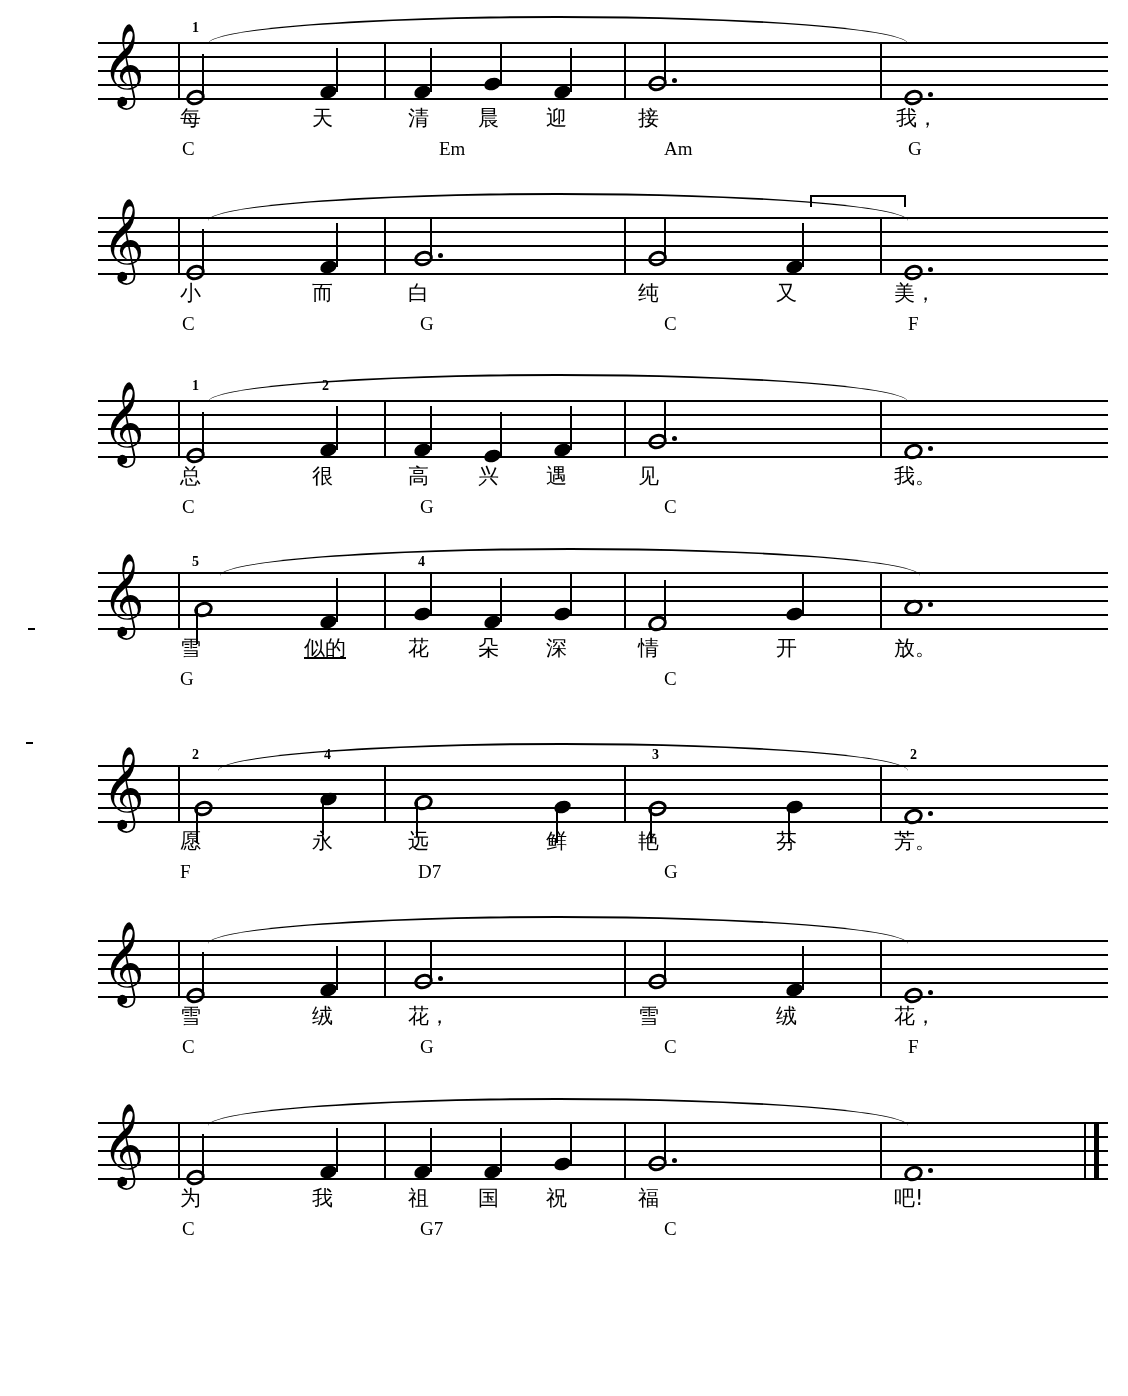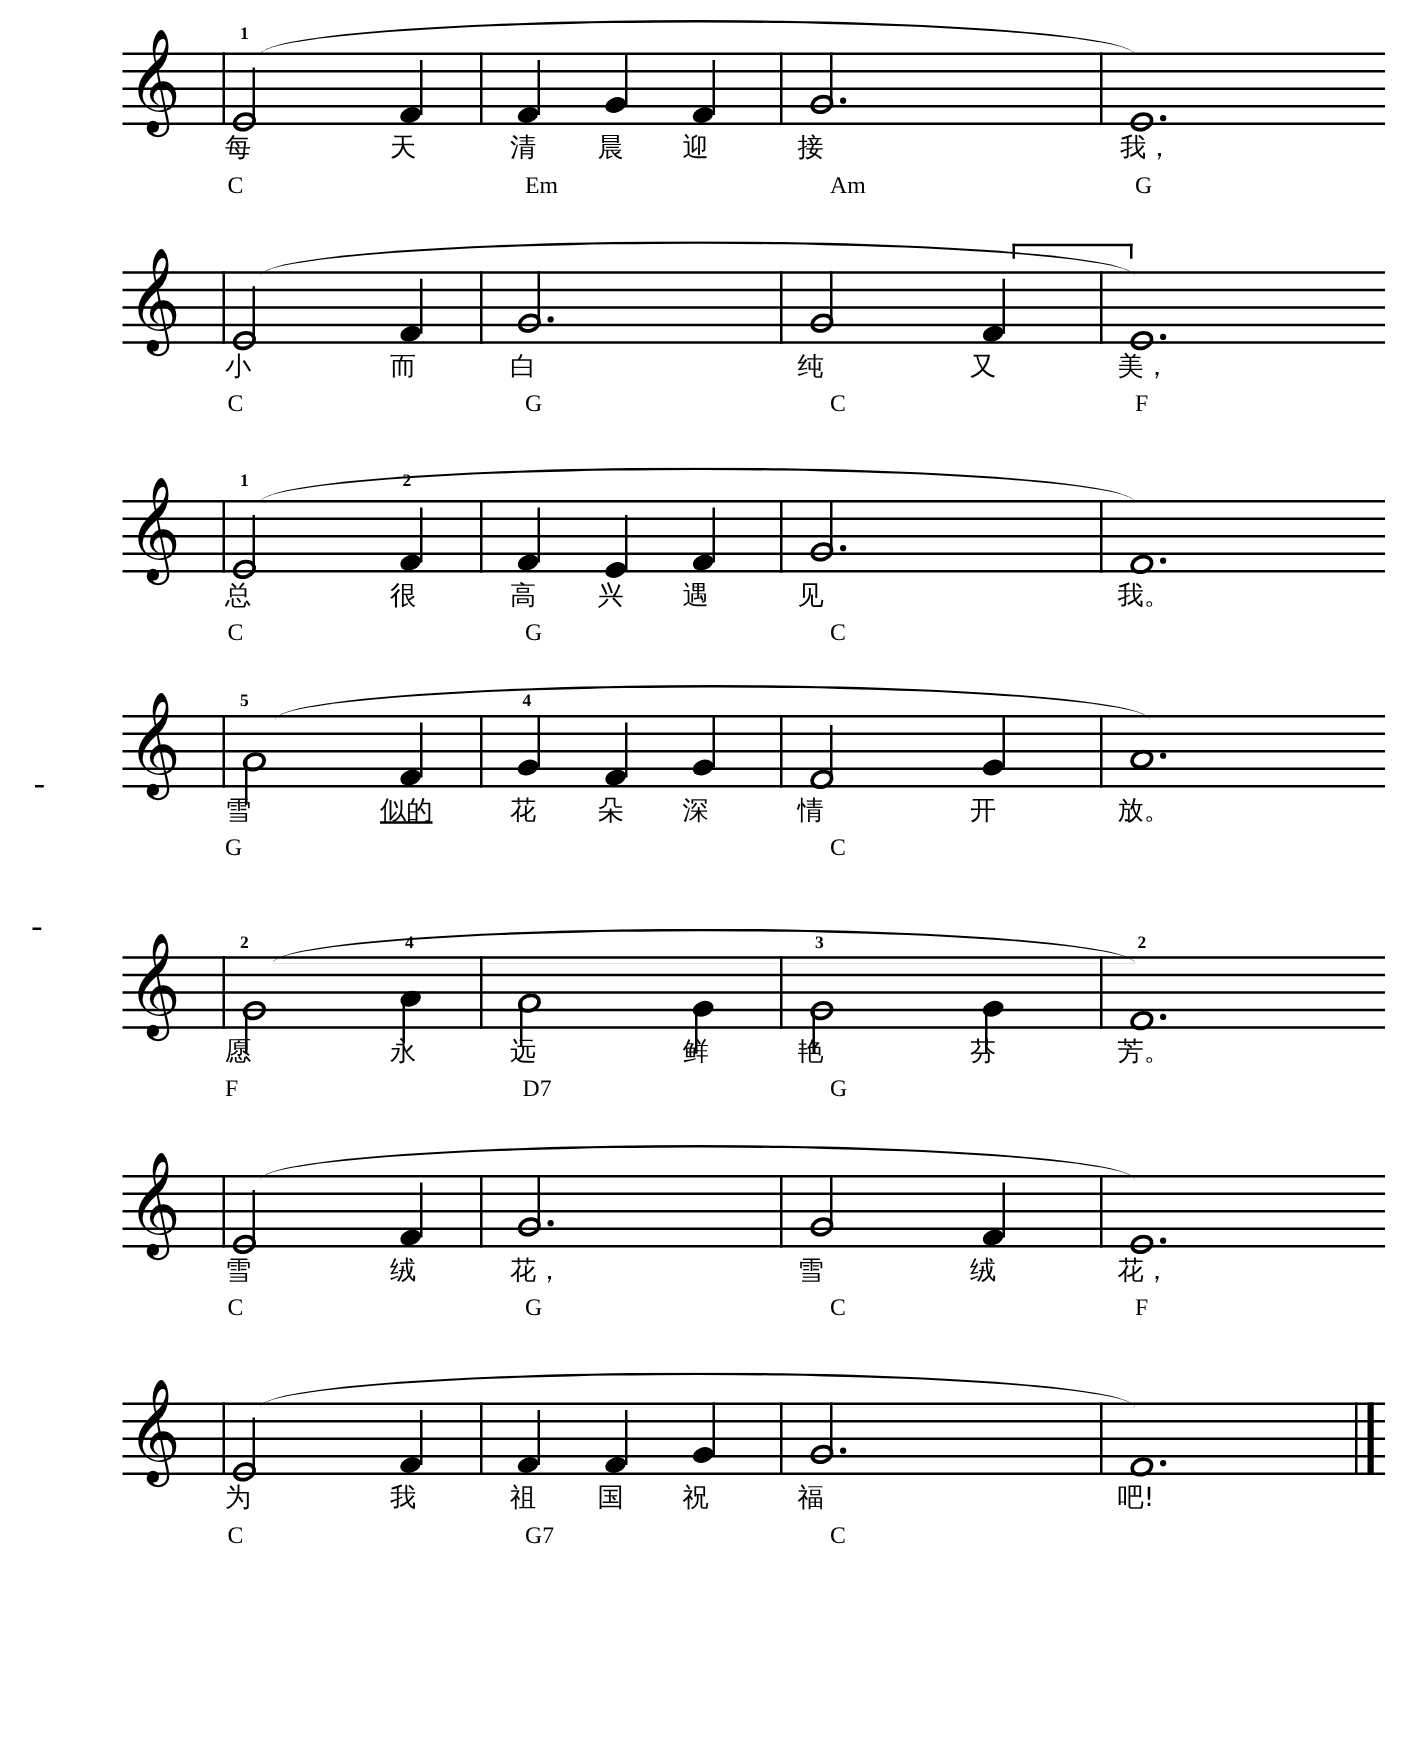--- a/index.html
+++ b/index.html
@@ -97,21 +97,21 @@
       <span class="lyric" style="left:82px;">每</span>
       <span class="lyric" style="left:214px;">天</span>
       <span class="lyric" style="left:310px;">清</span>
       <span class="lyric" style="left:380px;">晨</span>
       <span class="lyric" style="left:448px;">迎</span>
       <span class="lyric" style="left:540px;">接</span>
       <span class="lyric" style="left:798px;">我，</span>
     </div>
     <div class="chords">
       <span class="chord" style="left:84px;">C</span>
-      <span class="chord" style="left:322px;text-align:center;">Em</span>
+      <span class="chord" style="left:341px;text-align:center;">Em</span>
       <span class="chord" style="left:566px;">Am</span>
       <span class="chord" style="left:810px;">G</span>
     </div>
   </div>
 
   <div class="system" style="position:absolute;left:40px;top:217px;">
     <div class="staff">
       <div class="line l1"></div>
       <div class="line l2"></div>
       <div class="line l3"></div>

